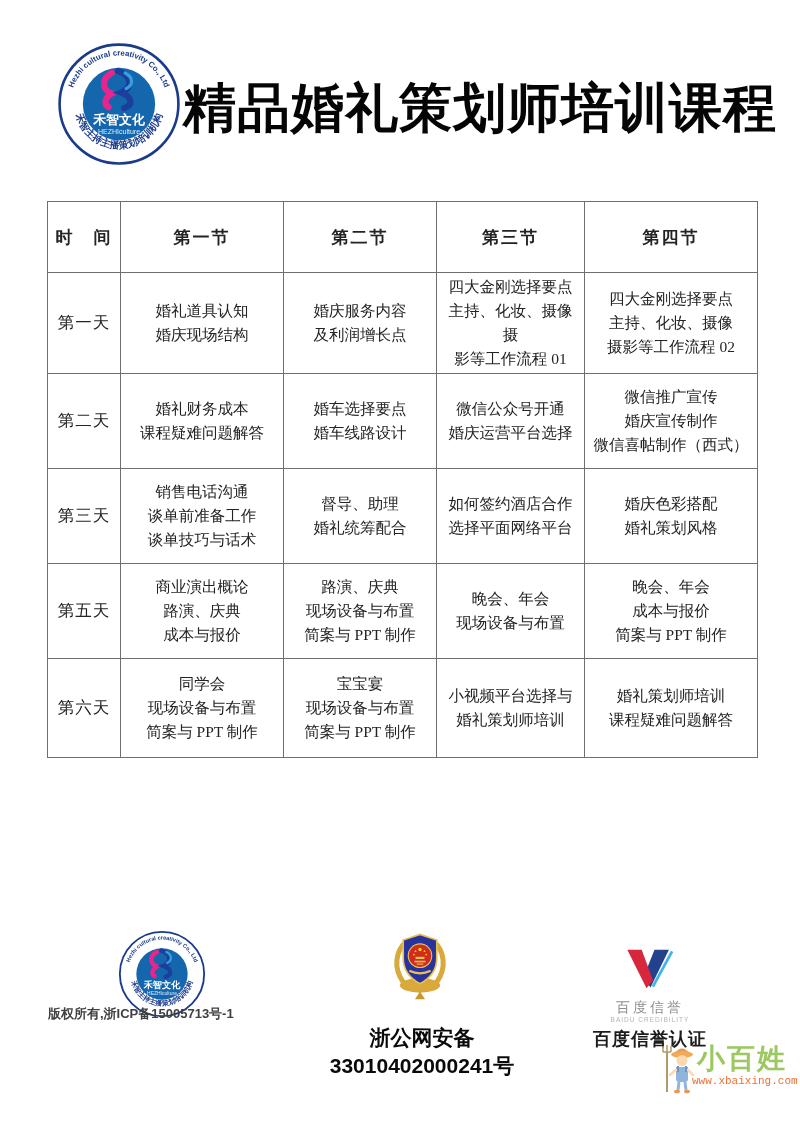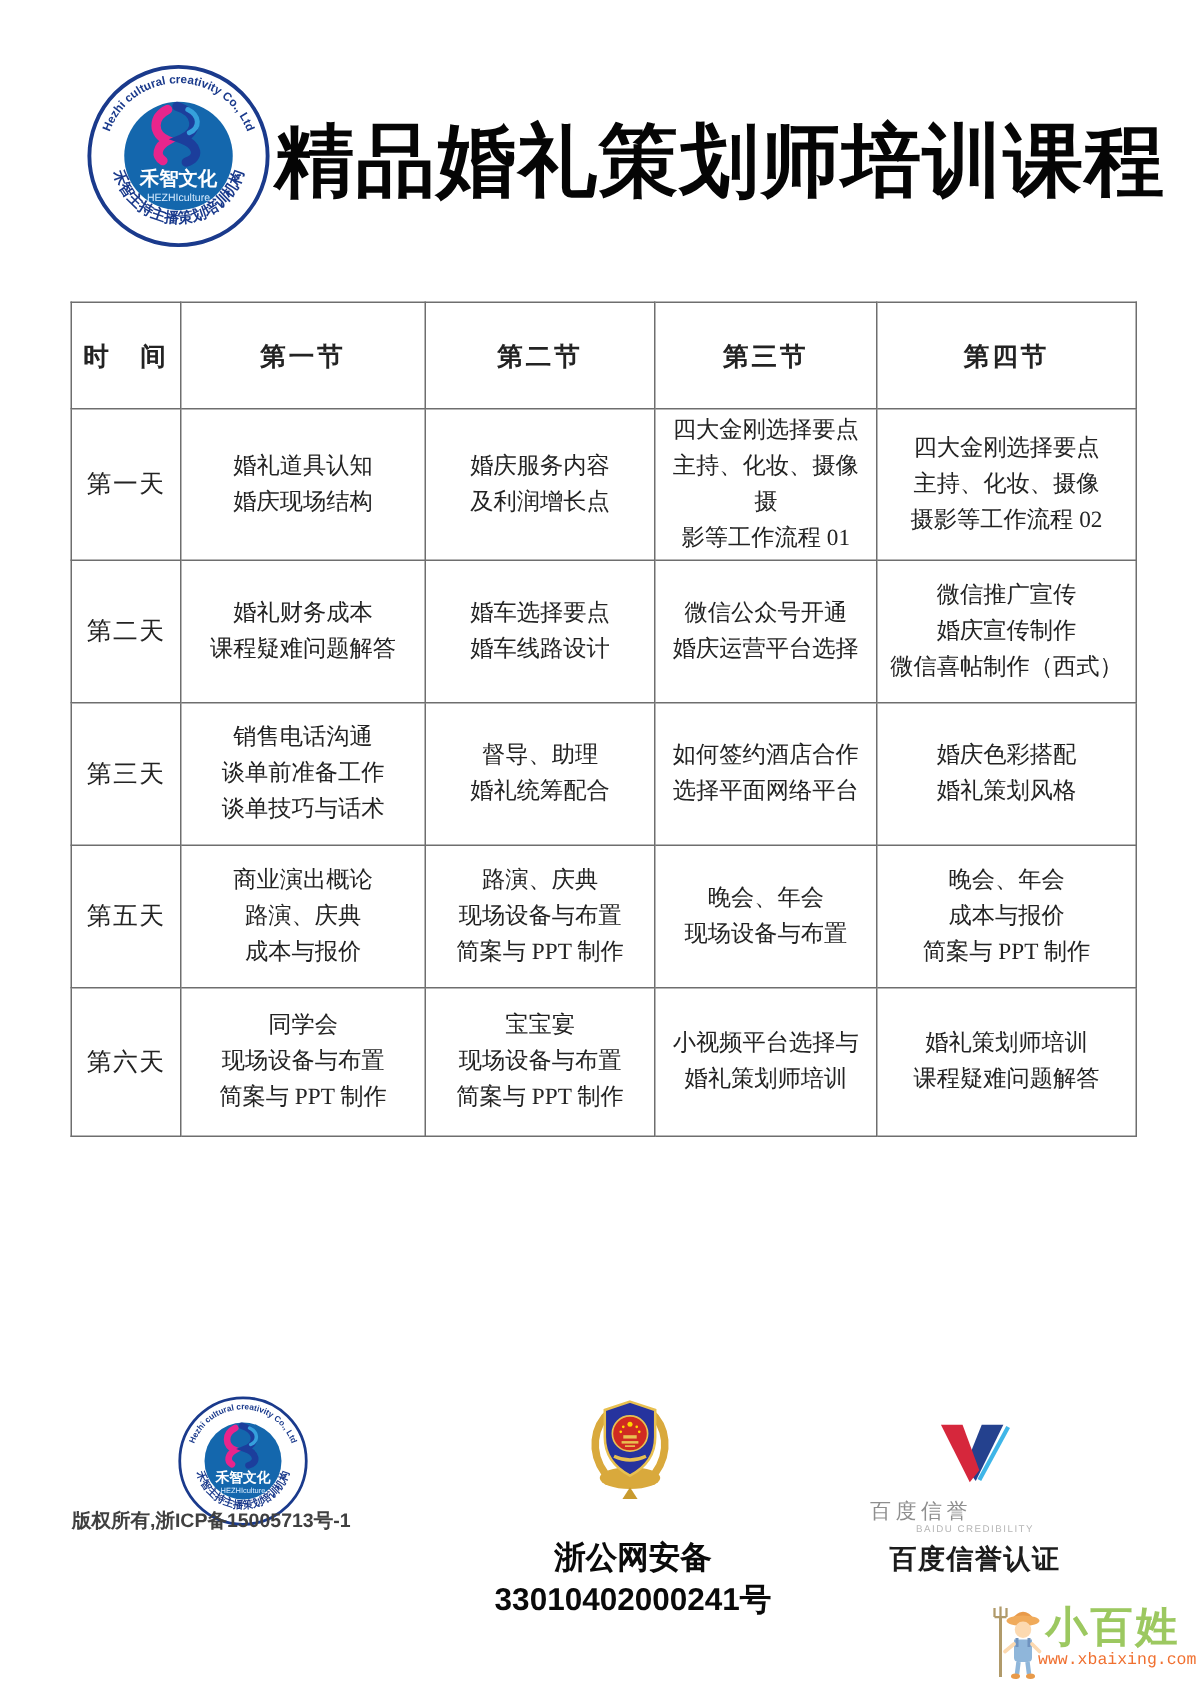--- a/index.html
+++ b/index.html
@@ -38,34 +38,34 @@
     left:48px;top:1005px;width:240px;text-align:left;
     font-size:13px;font-weight:700;color:#404040;letter-spacing:0px;
   }
   #police-badge{left:392px;top:926px;width:56px;height:84px;}
   #police-text{
     left:302px;top:1024px;width:240px;text-align:center;
     font-size:21px;font-weight:700;color:#0a0a0a;
   }
   #baidu-logo{left:622px;top:949px;width:57px;height:40px;}
   #baidu-cn{
-    left:580px;top:999px;width:140px;
+    left:580px;top:999px;width:140px;text-align:center;
     font-size:14px;color:#8e8e8e;letter-spacing:3px;
   }
   #baidu-en{
     left:580px;top:1016px;width:140px;text-align:center;
     font-size:6.5px;color:#b5b5b5;letter-spacing:1px;
   }
   #baidu-cert{
     left:580px;top:1027px;width:140px;text-align:center;
     font-size:18px;font-weight:700;color:#1c1c1c;letter-spacing:1px;
   }
 
   
-  #watermark{left:660px;top:1064px;width:140px;height:60px;}
+  #watermark{left:660px;top:1038px;width:140px;height:60px;}
   #watermark-mascot{position:absolute;left:2px;top:4px;width:34px;height:52px;}
   #watermark-name{
     position:absolute;left:37px;top:2px;width:100px;
     font-size:28px;font-weight:700;color:#9cc860;letter-spacing:2px;
     font-family:"Liberation Serif","DejaVu Serif",serif;
   }
   #watermark-url{
     position:absolute;left:32px;top:37px;width:110px;
     font-size:11px;color:#f07030;font-family:"Liberation Mono","DejaVu Sans Mono",monospace;
     white-space:nowrap;

